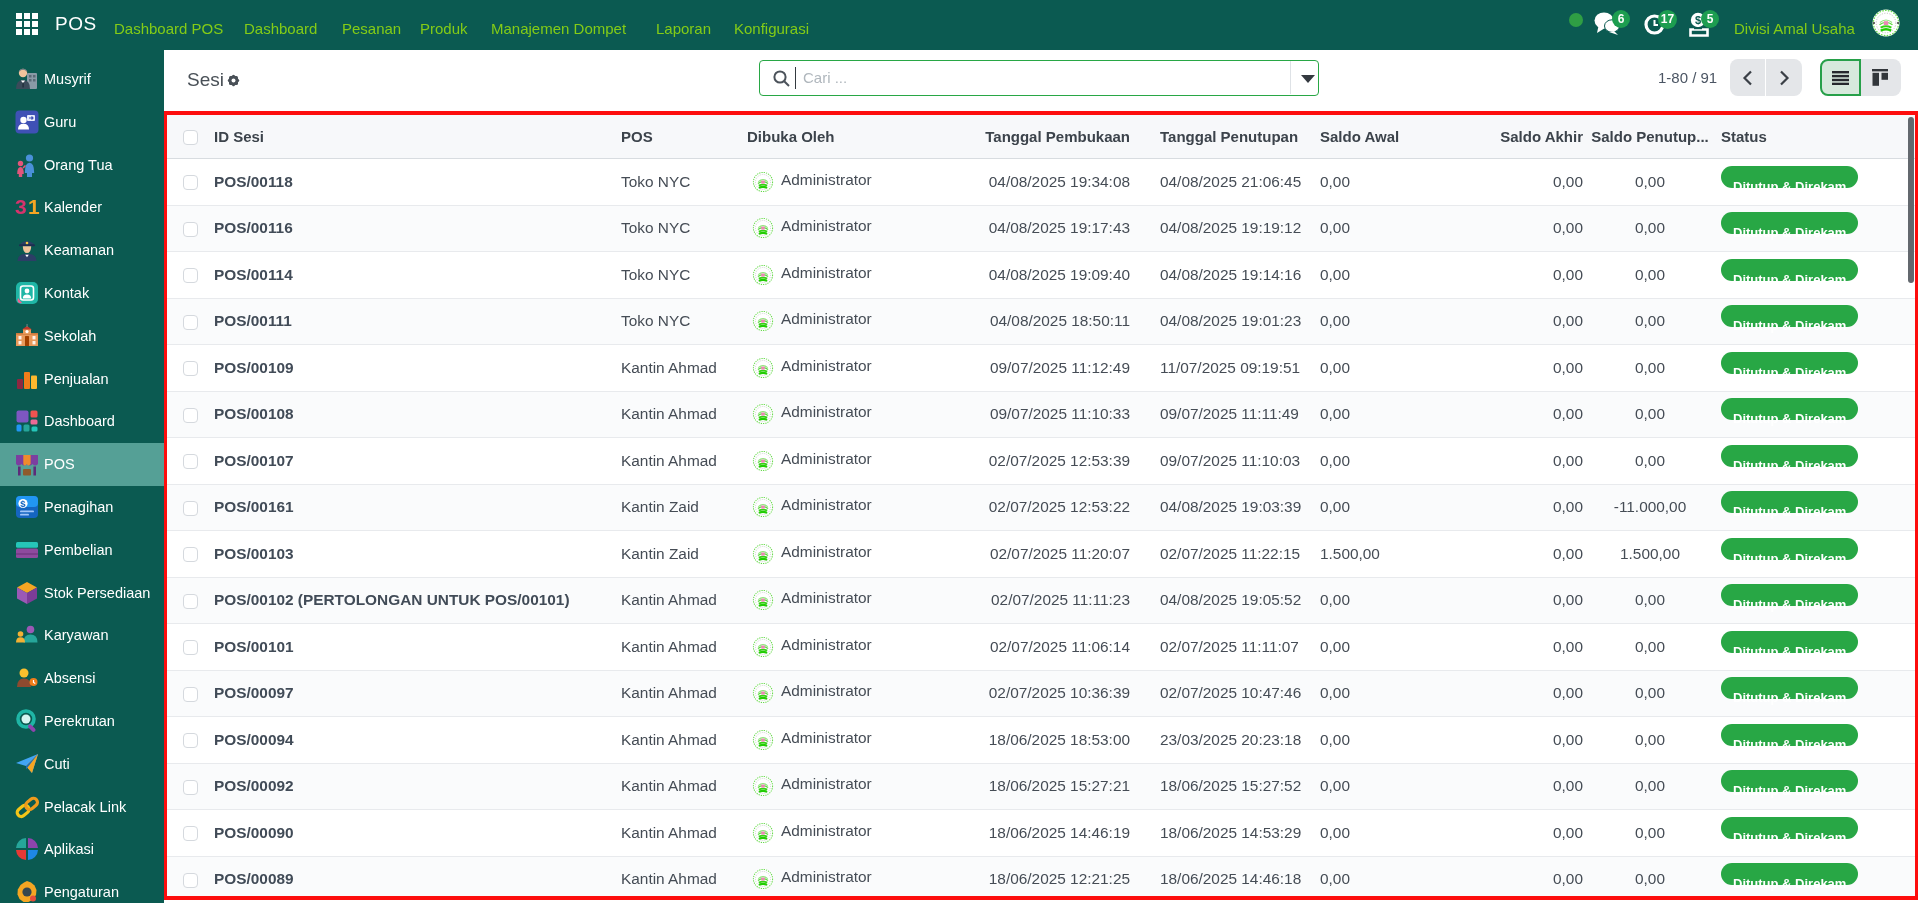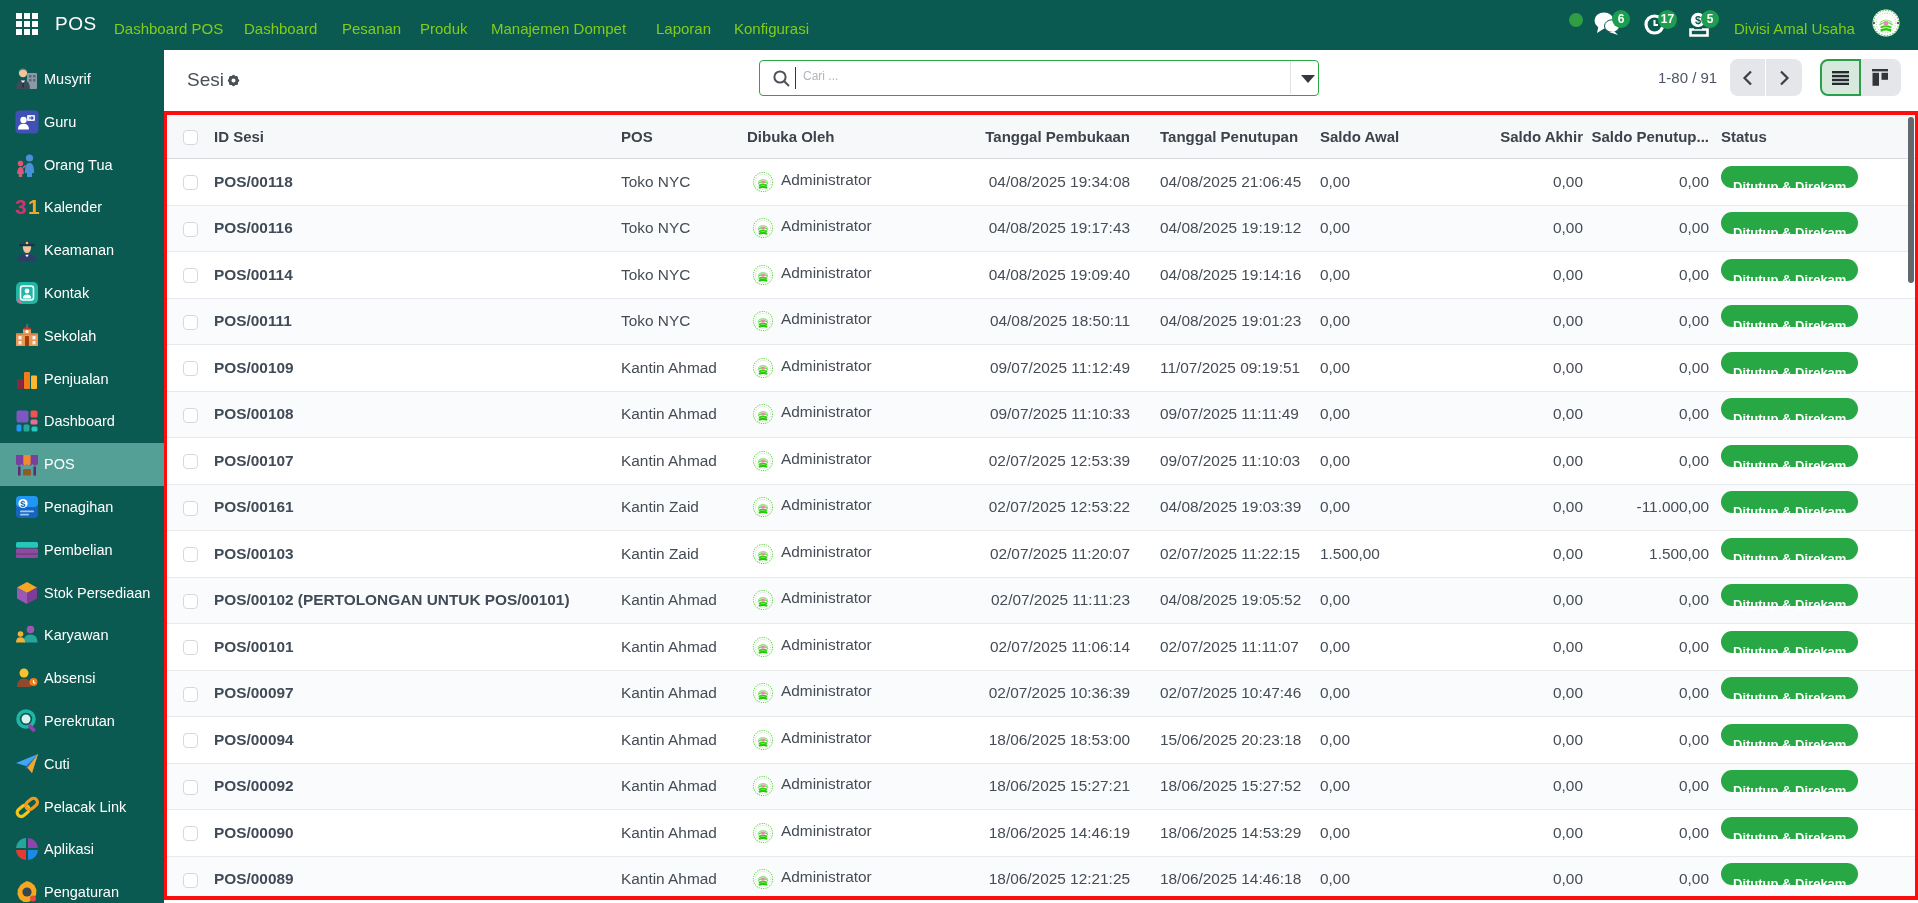--- a/index.html
+++ b/index.html
@@ -17,21 +17,21 @@
 .sitem { position:absolute; left:0; width:164px; height:42.8px; }
 .sitem.active { background:#55a096; }
 .sitem .ic { position:absolute; left:14px; top:50%; margin-top:-13px; width:26px; height:26px; }
 .sitem .ic svg { display:block; }
 .sitem .lbl { position:absolute; left:44px; top:0; height:100%; display:flex; align-items:center; color:#fff; font-size:14.5px; }
 
 
 #cp { position:absolute; left:164px; top:48px; width:1754px; height:63px; background:#fff; }
 #cp .title { position:absolute; left:23px; top:21px; font-size:19px; color:#495057; }
 #searchbox { position:absolute; left:595px; top:12px; width:560px; height:36px; background:#fff; border:1.5px solid #28a745; border-radius:4px; }
-#searchbox .ph { position:absolute; left:43px; top:8px; font-size:12px; color:#b0b7bd; }
+#searchbox .ph { position:absolute; left:43px; top:8px; font-size:15px; color:#b0b7bd; }
 #searchbox .cursor { position:absolute; left:35px; top:6px; width:1px; height:22px; background:#343a40; }
 #searchbox .divider { position:absolute; right:27px; top:0px; width:1px; height:33px; background:#dee2e6; }
 #pager { position:absolute; left:1494px; top:21px; font-size:15px; color:#4b5563; }
 .btngrp { position:absolute; top:11px; height:37px; display:flex; }
 .btn { height:37px; background:#e4e6e9; display:flex; align-items:center; justify-content:center; }
 #nav-btns { left:1566px; }
 #nav-btns .btn { width:36px; }
 #nav-btns .btn:first-child { border-radius:8px 0 0 8px; border-right:1px solid #fff; }
 #nav-btns .btn:last-child { border-radius:0 8px 8px 0; }
 #view-btns { left:1656px; }
@@ -47,21 +47,21 @@
 tr.alt td { background:#fafbfc; }
 .c-cb { width:39px; text-align:left; padding-left:16px; }
 .c-id { width:407px; padding-left:8px; }
 .c-pos { width:131px; padding-left:8px; }
 .c-dib { width:234px; padding-left:8px; }
 th.c-dib { padding-left:3px; }
 .c-tp { width:168px; text-align:right; padding-right:16px; }
 .c-tn { width:174px; padding-left:14px; }
 .c-sa { width:139px; padding-right:8px; }
 .c-sk { width:132px; text-align:right; padding-right:8px; }
-.c-sp { width:126px; text-align:right; padding-right:8px; }
+.c-sp { width:126px; text-align:center; padding-right:8px; }
 .c-st { width:197.5px; padding-left:4px; }
 td.c-id { font-weight:bold; color:#414b57; }
 .cb { display:inline-block; width:15px; height:15px; border:1px solid #d5d9de; border-radius:4px; background:#fff; vertical-align:middle; }
 .badge { display:inline-block; height:22px; line-height:22px; border-radius:11px; background:#28a745; color:#fff; font-size:13px; font-weight:bold; padding:10px 12px; position:relative; top:-1.5px; }
 .avcell { display:flex; align-items:flex-start; gap:7px; }
 #thumb { position:absolute; left:1908px; top:117px; width:6px; height:166px; background:#63686e; border-radius:3px; z-index:6; }
 </style>
 </head>
 <body>
 <div id="nav">
@@ -760,21 +760,21 @@
                 <path d="M8 13.5 Q14 8.5 20 13.5" fill="none" stroke="#8fe47a" stroke-width="1.3"></path>
                 <path d="M7.5 15.8 Q14 11 20.5 15.8" fill="none" stroke="#5cd83f" stroke-width="1.5"></path>
                 <path d="M8.6 18.6 Q14 16 19.4 18.6" fill="none" stroke="#35d214" stroke-width="2.2"></path>
                 <path d="M8.8 21.6 Q14 18.8 19.2 21.6" fill="none" stroke="#21cd02" stroke-width="2.6"></path>
                 <rect x="11.8" y="12.2" width="4.4" height="3.8" fill="#ee86b4"></rect>
               </svg>
               <span>Administrator</span>
             </div>
           </td>
           <td class="c-tp">18/06/2025 18:53:00</td>
-          <td class="c-tn">15/06/2025 20:23:18</td>
+          <td class="c-tn">23/03/2025 20:23:18</td>
           <td class="c-sa">0,00</td>
           <td class="c-sk">0,00</td>
           <td class="c-sp">0,00</td>
           <td class="c-st"><span class="badge">Ditutup &amp; Direkam</span></td>
         </tr>
         <tr class="alt">
           <td class="c-cb"><span class="cb"></span></td>
           <td class="c-id">POS/00092</td>
           <td class="c-pos">Kantin Ahmad</td>
           <td class="c-dib">

